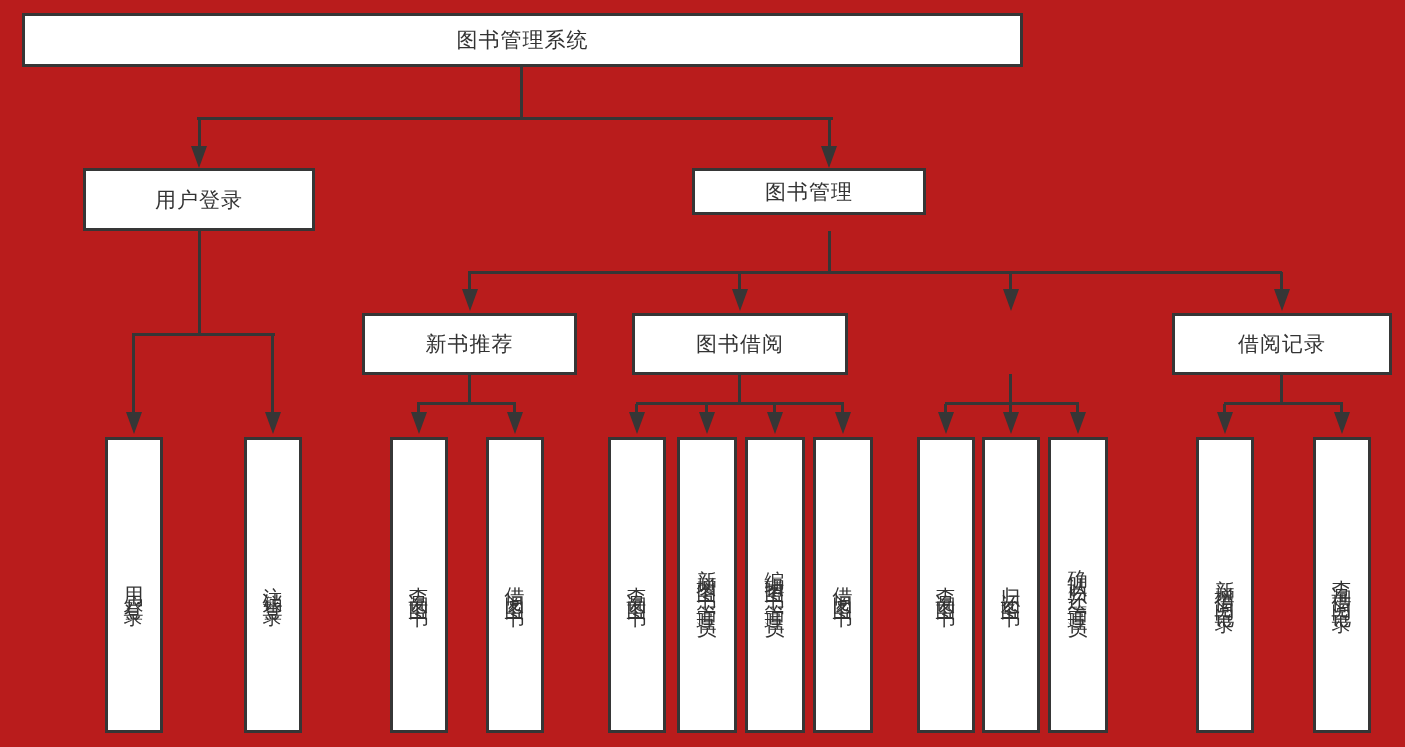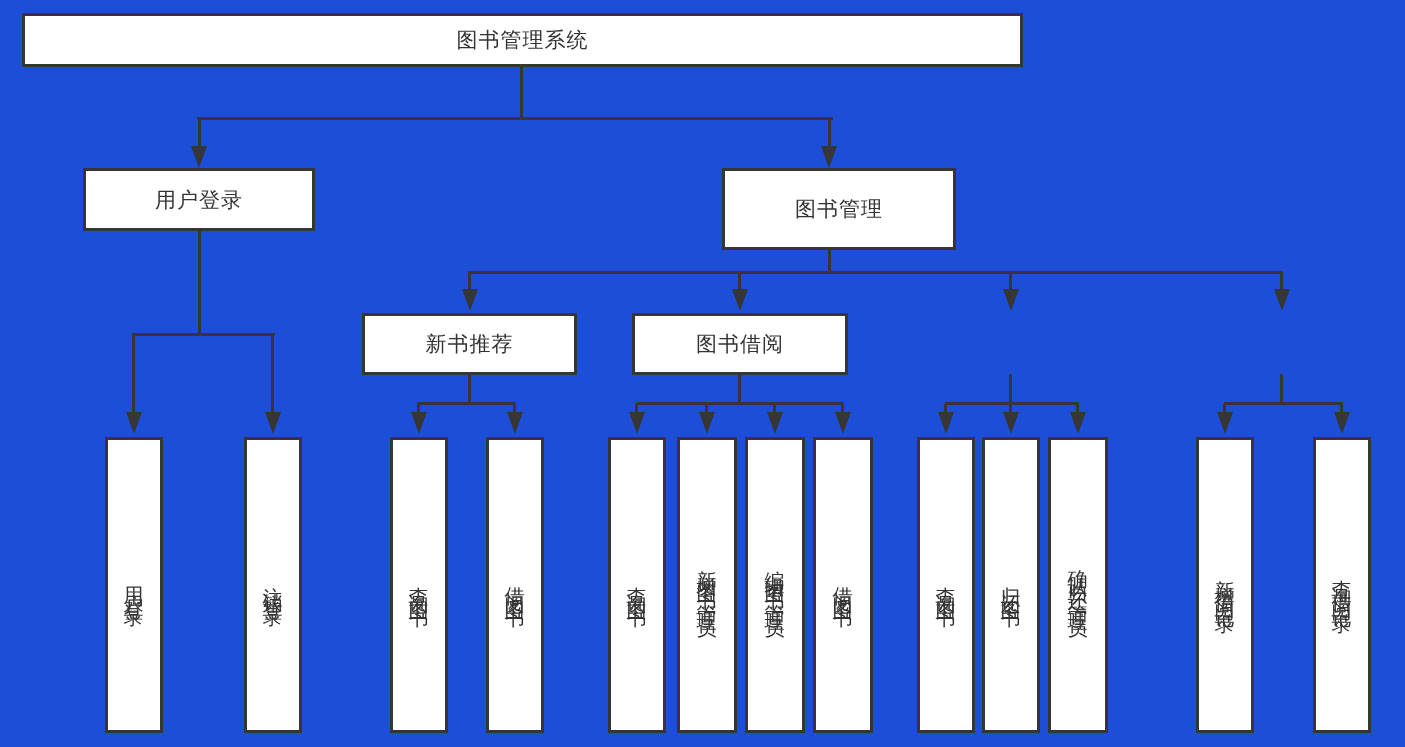--- a/index.html
+++ b/index.html
@@ -1,19 +1,19 @@
 <!DOCTYPE html>
 <html><head>
 <meta charset="utf-8">
 <style>
   html,body{margin:0;padding:0;background:#ffffff;}
   .canvas{
     position:relative;
     width:1405px;height:747px;
-    background:#1d4ed8;
+    background:#b91c1c;
     font-family:"Liberation Sans", sans-serif;
     overflow:hidden;
   }
   .box{
     position:absolute;
     background:#ffffff;
     border:3px solid #363636;
     box-sizing:border-box;
     display:flex;align-items:center;justify-content:center;
     color:#333333;
@@ -58,29 +58,32 @@
 
 <div class="canvas">
 
   <div class="box" style="left:22px;top:13px;width:1001px;height:54px">
     <span>图书管理系统</span>
   </div>
 
   <div class="box" style="left:83px;top:168px;width:232px;height:63px">
     <span>用户登录</span>
   </div>
-  <div class="box" style="left:722px;top:168px;width:234px;height:82px">
+  <div class="box" style="left:692px;top:168px;width:234px;height:47px">
     <span>图书管理</span>
   </div>
 
   <div class="box" style="left:632px;top:313px;width:216px;height:62px">
     <span>图书借阅</span>
   </div>
   <div class="box" style="left:362px;top:313px;width:215px;height:62px">
     <span>新书推荐</span>
+  </div>
+  <div class="box" style="left:1172px;top:313px;width:220px;height:62px">
+    <span>借阅记录</span>
   </div>
 
   <div class="box leaf" style="left:105px;top:437px;width:58px;height:296px">
     <span class="vtext">用户登录</span>
   </div>
   <div class="box leaf" style="left:244px;top:437px;width:58px;height:296px">
     <span class="vtext">注销登录</span>
   </div>
 
   <div class="box leaf" style="left:390px;top:437px;width:58px;height:296px">

